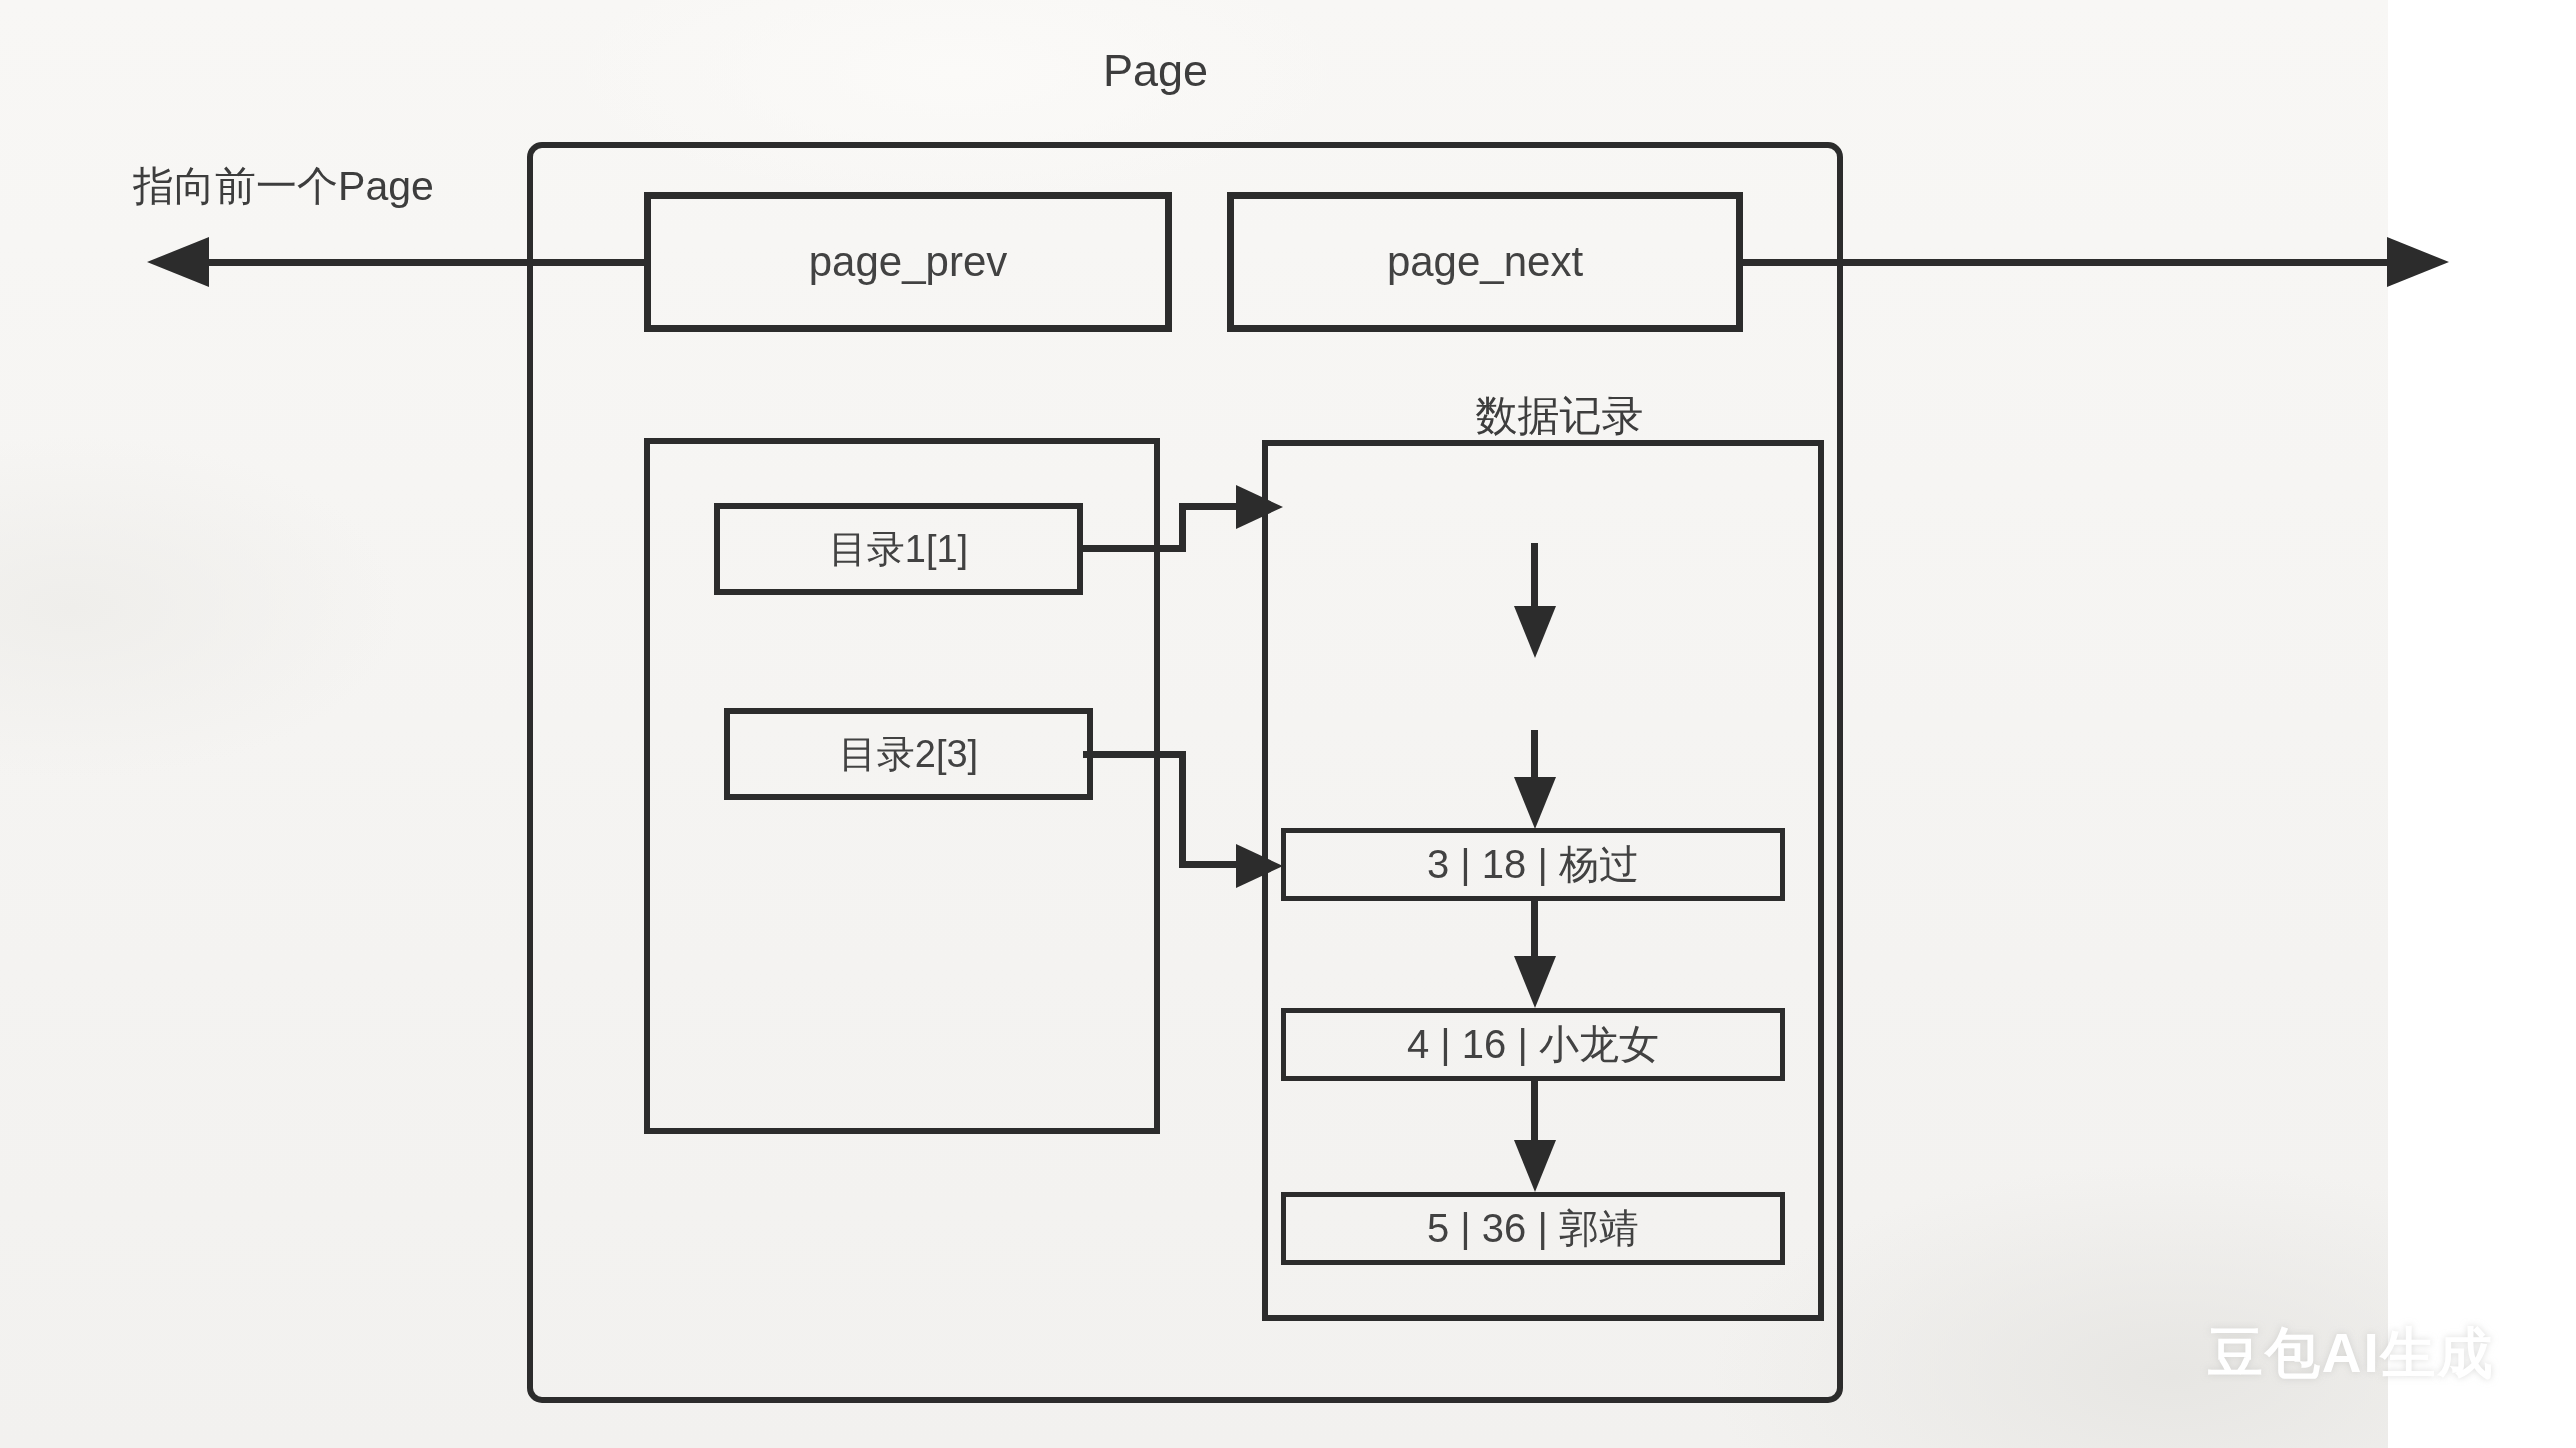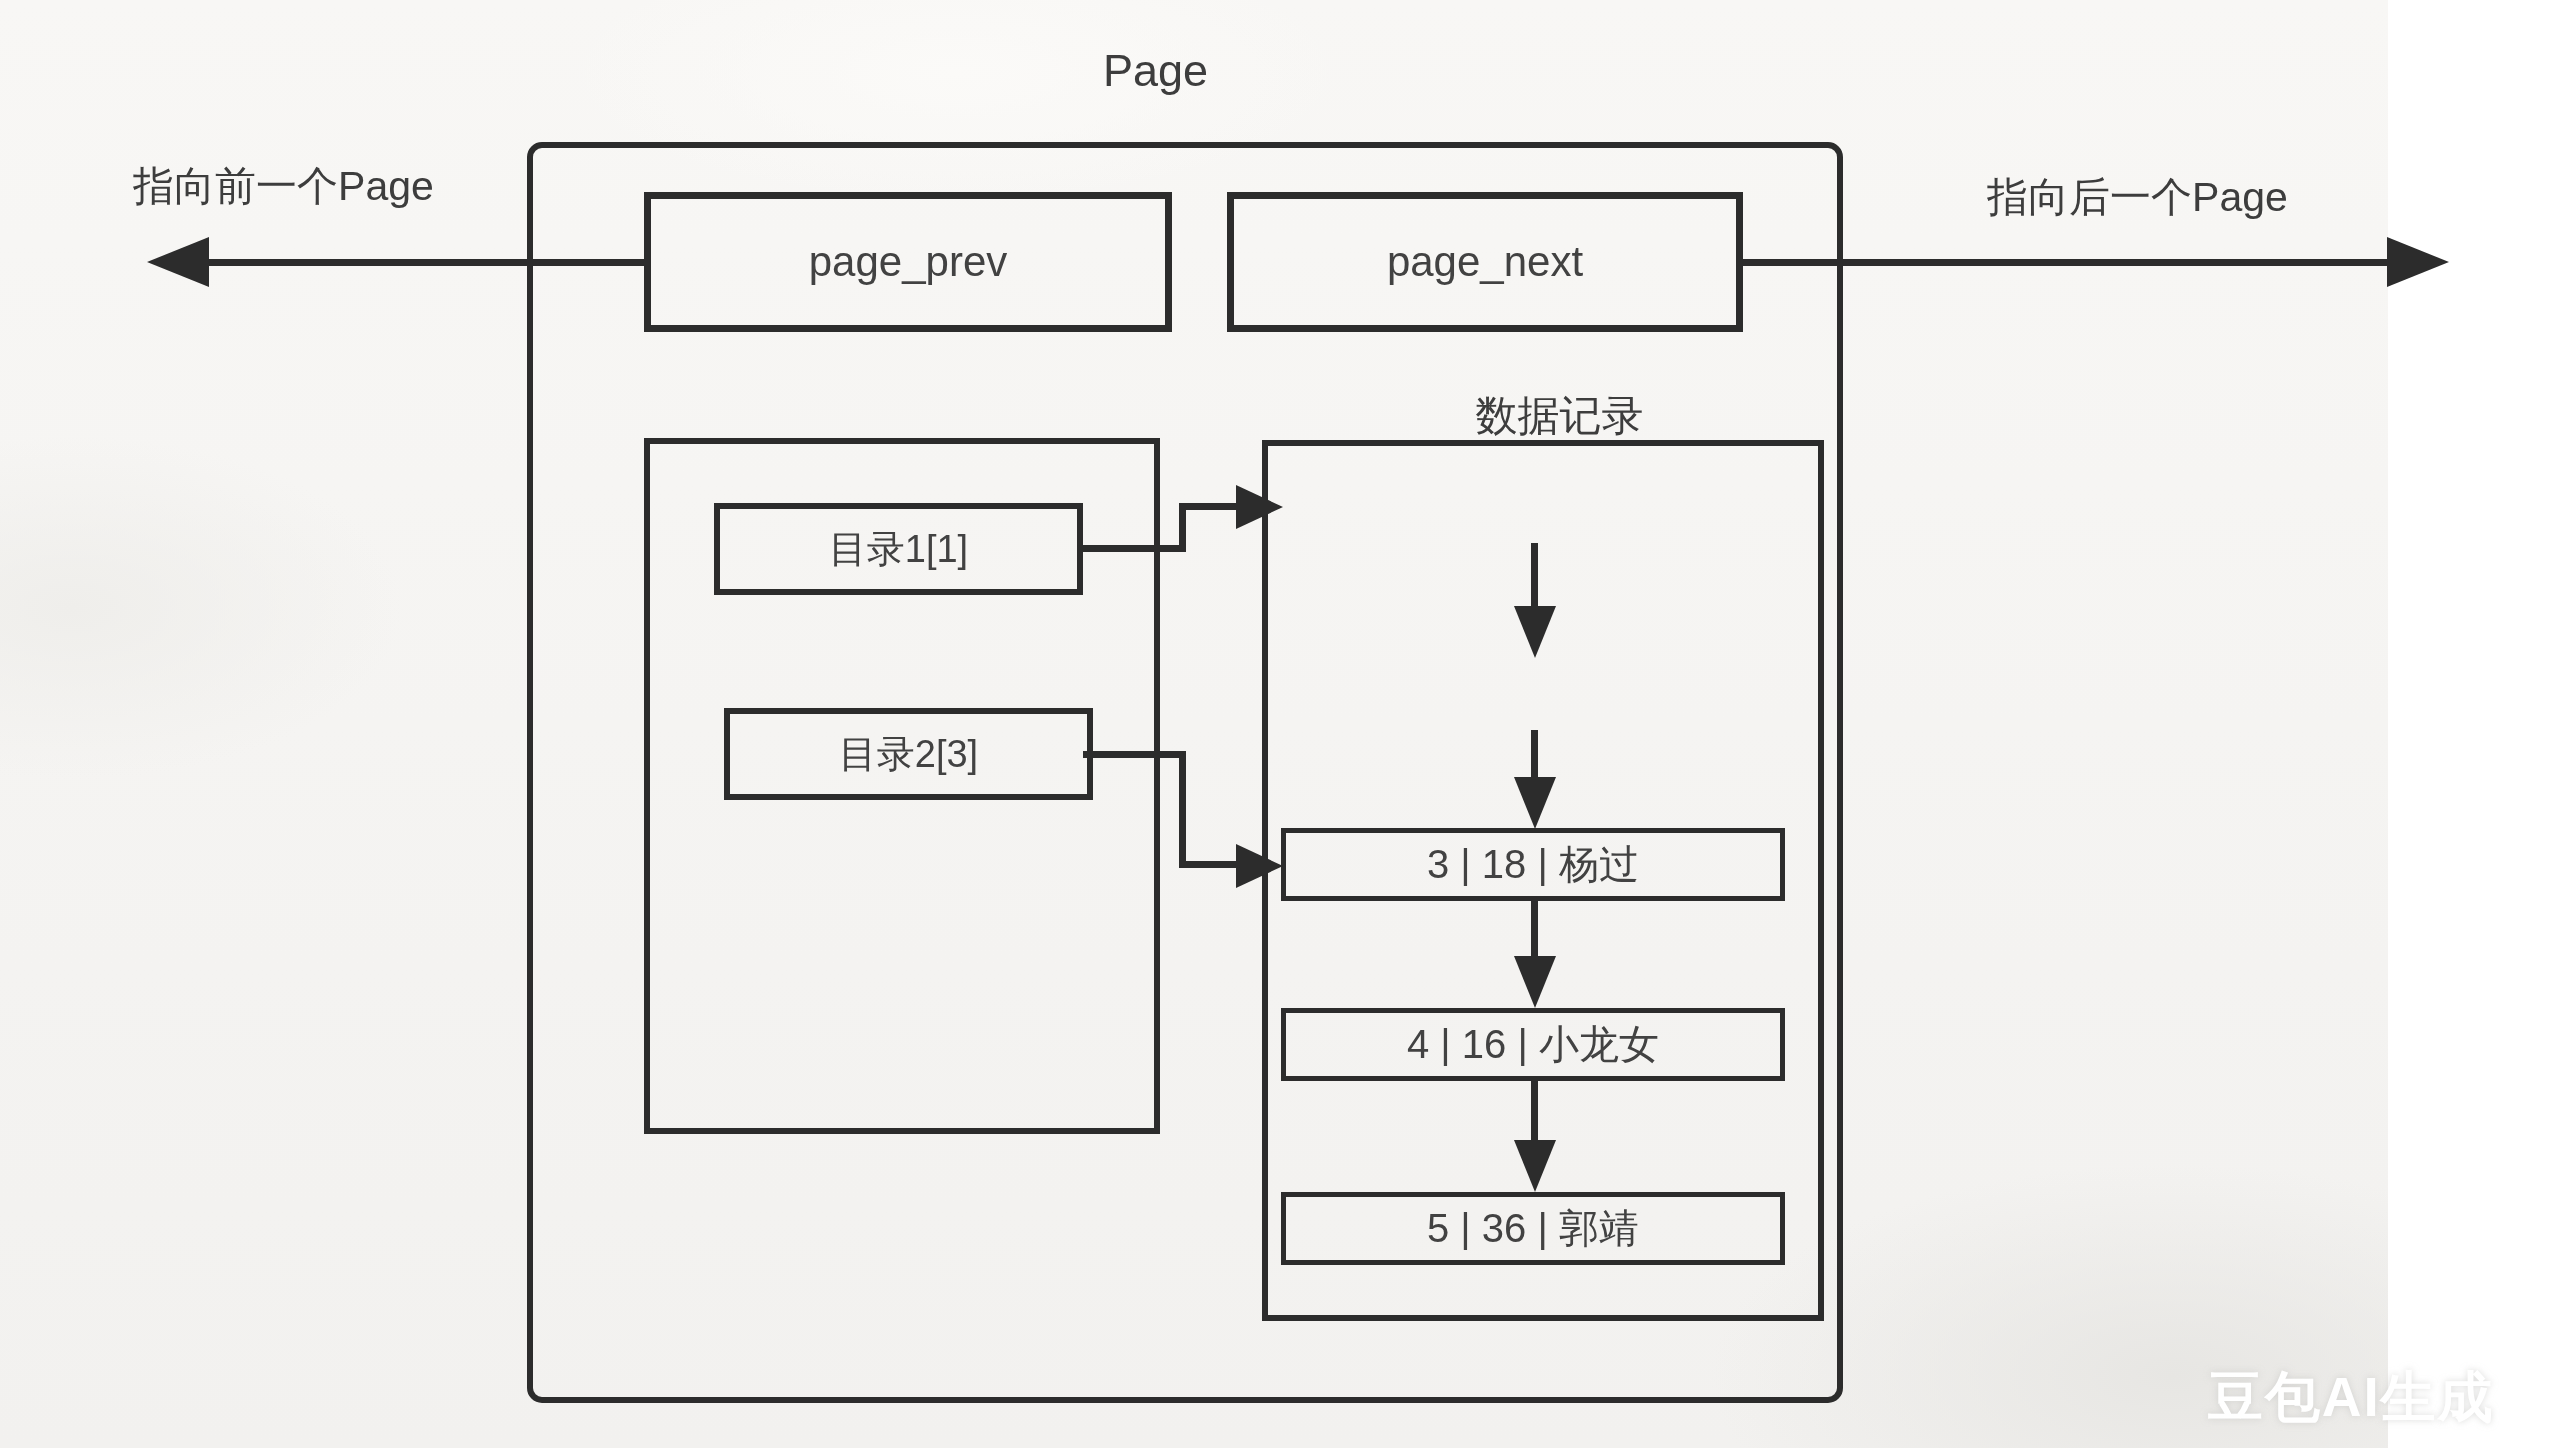--- a/index.html
+++ b/index.html
@@ -31,21 +31,20 @@
 <div id="stage">
 
   <div class="lbl" style="left:967px;top:45px;width:377px;font-size:45px;">Page</div>
 
   <div class="box" style="left:527px;top:142px;width:1316px;height:1261px;border-radius:15px;"></div>
 
   <div class="lbl" style="left:57px;top:159px;width:453px;font-size:41px;">指向前一个Page</div>
   <div class="hline" style="left:162px;top:259px;width:482px;"></div>
   <div class="tri" style="left:147px;top:237px;border-top:25.5px solid transparent;border-bottom:25.5px solid transparent;border-right:62px solid #2c2c2c;"></div>
 
-  <div class="lbl" style="left:1911px;top:170px;width:453px;font-size:41px;">指向后一个Page</div>
   <div class="hline" style="left:1743px;top:259px;width:644px;"></div>
   <div class="tri" style="left:2387px;top:237px;border-top:25.5px solid transparent;border-bottom:25.5px solid transparent;border-left:62px solid #2c2c2c;"></div>
 
   <div class="box boxtext" style="left:644px;top:192px;width:528px;height:140px;border-width:7.5px;font-size:42px;">
     <span>page_prev</span>
   </div>
   <div class="box boxtext" style="left:1227px;top:192px;width:516px;height:140px;border-width:7.5px;font-size:42px;">
     <span>page_next</span>
   </div>
 
@@ -86,16 +85,16 @@
   <div class="hline" style="left:1083px;top:545px;width:103px;"></div>
   <div class="vline" style="left:1179px;top:503px;height:49px;"></div>
   <div class="hline" style="left:1186px;top:503px;width:52px;"></div>
   <div class="tri" style="left:1236px;top:485px;border-top:22px solid transparent;border-bottom:22px solid transparent;border-left:47px solid #2c2c2c;"></div>
 
   <div class="hline" style="left:1083px;top:751px;width:103px;"></div>
   <div class="vline" style="left:1179px;top:751px;height:117px;"></div>
   <div class="hline" style="left:1186px;top:861px;width:52px;"></div>
   <div class="tri" style="left:1236px;top:844px;border-top:22px solid transparent;border-bottom:22px solid transparent;border-left:47px solid #2c2c2c;"></div>
 
-  <div class="lbl" style="left:2208px;top:1317px;width:359px;text-align:left;font-size:55px;font-weight:bold;color:#ffffff;letter-spacing:1.9px;text-shadow:0 0 7.5px rgba(190,190,188,0.55);margin-top:44px;">豆包AI生成</div>
+  <div class="lbl" style="left:2208px;top:1317px;width:359px;text-align:left;font-size:55px;font-weight:bold;color:#ffffff;letter-spacing:1.9px;text-shadow:0 0 7.5px rgba(190,190,188,0.55);">豆包AI生成</div>
 
 </div>
 
 
 </body></html>

